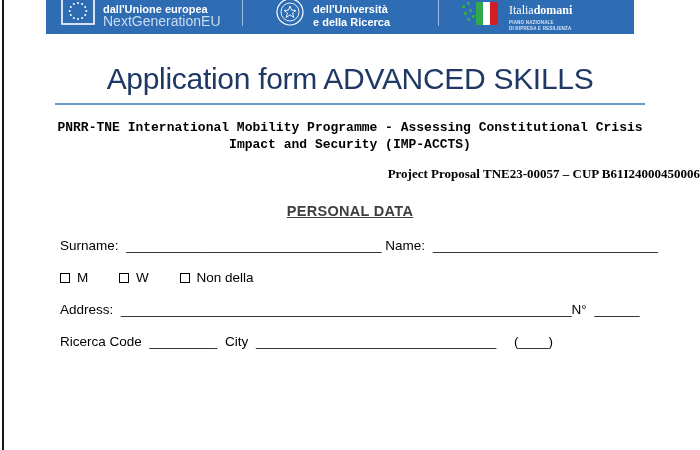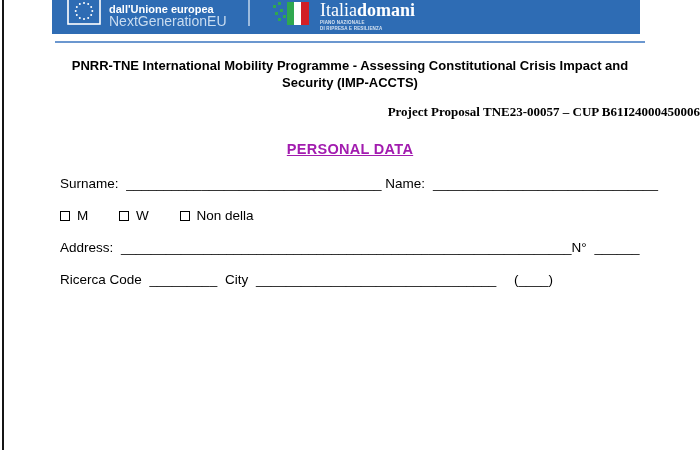--- a/index.html
+++ b/index.html
@@ -7,62 +7,62 @@
   body {
     width:700px; height:450px; overflow:hidden;
     background:#ffffff;
     font-family:"Liberation Sans", sans-serif;
   }
   .page { position:relative; width:700px; height:450px; background:#fff; }
   .left-border { position:absolute; left:2px; top:0; width:2px; height:450px; background:#151515; }
 
   
   .banner {
-    position:absolute; left:52px; top:0; width:588px; height:34px;
+    position:absolute; left:46px; top:0; width:588px; height:34px;
     background:#2E6CB4; overflow:hidden;
     display:flex; align-items:stretch;
   }
   .logo-block { display:flex; align-items:flex-start; padding-top:3px; }
   .eu-block { width:196px; padding-left:15px; }
   .min-block { width:195px; padding-left:32px; }
   .it-block { width:180px; padding-left:22px; }
   .sep { width:1px; height:26px; background:#9CBBDE; align-self:flex-start; }
   .logo-text { margin-left:8px; }
   .bl1 { font-weight:bold; color:#ffffff; font-size:11px; line-height:13px; }
   .bl2 { color:#C9DCF0; font-size:14px; line-height:11px; }
   .min-text .bl1 { line-height:12.5px; }
   .eu-flag-svg { margin-top:-7px; }
   .emblem-svg { margin-top:-6px; }
   .it-flag-svg { margin-top:-2px; }
-  .brand { font-family:"Liberation Serif", serif; color:#fff; font-size:18px; line-height:15px; white-space:nowrap; }
+  .brand { font-family:"Liberation Serif", serif; color:#fff; font-size:12px; line-height:15px; white-space:nowrap; }
   .brand-light { font-weight:400; }
   .brand-bold { font-weight:700; }
   .tagline { margin-top:2px; font-size:4.5px; line-height:5.5px; color:#D8E4F2; letter-spacing:.2px; font-weight:bold; }
 
   
   .main { padding-top:34px; }
   .doc-title {
     margin:28px 0 0; text-align:center;
     color:#1F3864; font-size:30px; font-weight:400; letter-spacing:-0.3px;
   }
   .title-rule { width:590px; margin:7px auto 0; border:none; border-top:2px solid #6B97CF; }
   .programme {
     width:604px; margin:15px auto 0; text-align:center;
-    font-family:Liberation Sans, sans-serif; font-weight:bold;
+    font-family:Liberation Mono, monospace; font-weight:bold;
     font-size:13px; line-height:1.3; color:#000;
   }
   .proposal {
     margin-top:12px; text-align:right;
     font-family:"Liberation Serif", serif; font-weight:bold;
     font-size:13px; color:#000;
   }
   .section-heading {
     margin-top:21px; text-align:center;
     font-size:14.5px; font-weight:bold; text-decoration:underline;
-    letter-spacing:.3px; color:#a21caf;
+    letter-spacing:.3px; color:#404040;
   }
   .form { margin:19px 0 0 60px; width:586px; font-size:13.5px; color:#000; }
   .form-row { margin-bottom:17px; white-space:nowrap; }
   .lbl { color:#000; }
   .fill { color:#000; letter-spacing:0; }
   .gap-l { margin-left:0; }
   .gap-s { margin-left:4px; }
   .gap-paren { margin-left:14px; }
   .opt { margin-right:27px; }
   .cb {
@@ -98,20 +98,31 @@
         </g>
       </svg>
       <div class="logo-text">
         <div class="bl1">dall'Unione europea</div>
         <div class="bl2">NextGenerationEU</div>
       </div>
     </div>
 
     <div class="sep"></div>
 
+    <div class="logo-block min-block">
+      <svg class="emblem-svg" width="30" height="32" viewBox="0 0 30 32">
+        <circle cx="15" cy="15" r="13" fill="none" stroke="#ffffff" stroke-width="1.2"></circle>
+        <circle cx="15" cy="15" r="9" fill="none" stroke="#ffffff" stroke-width="0.9"></circle>
+        <path d="M15 9 L16.6 13.2 L21 13.4 L17.5 16.1 L18.8 20.4 L15 17.9 L11.2 20.4 L12.5 16.1 L9 13.4 L13.4 13.2 Z" fill="none" stroke="#ffffff" stroke-width="0.9"></path>
+      </svg>
+      <div class="logo-text min-text">
+        <div class="bl1">dell'Università</div>
+        <div class="bl1">e della Ricerca</div>
+      </div>
+    </div>
 
     <div class="sep"></div>
 
     <div class="logo-block it-block">
       <svg class="it-flag-svg" width="40" height="30" viewBox="0 0 40 30">
         <g fill="#2FA84F">
           <rect x="1" y="4" width="3" height="3"></rect>
             <rect x="6" y="1" width="3" height="3"></rect>
           <rect x="3" y="11" width="3" height="3"></rect>
             <rect x="8" y="8" width="3" height="3"></rect>
@@ -126,20 +137,21 @@
         <div class="brand"><span class="brand-light">Italia</span><span class="brand-bold">domani</span></div>
         <div class="tagline">
           <div>PIANO NAZIONALE</div>
           <div>DI RIPRESA E RESILIENZA</div>
         </div>
       </div>
     </div>
   </div>
 
   <div class="main">
+    <h1 class="doc-title">Application form ADVANCED SKILLS</h1>
     <hr class="title-rule">
 
     <div class="programme">PNRR-TNE International Mobility Programme - Assessing Constitutional Crisis Impact and Security (IMP-ACCTS)</div>
     <div class="proposal">Project Proposal TNE23-00057 – CUP B61I24000450006</div>
 
     <div class="section-heading">PERSONAL DATA</div>
 
     <div class="form">
 
       <div class="form-row">

